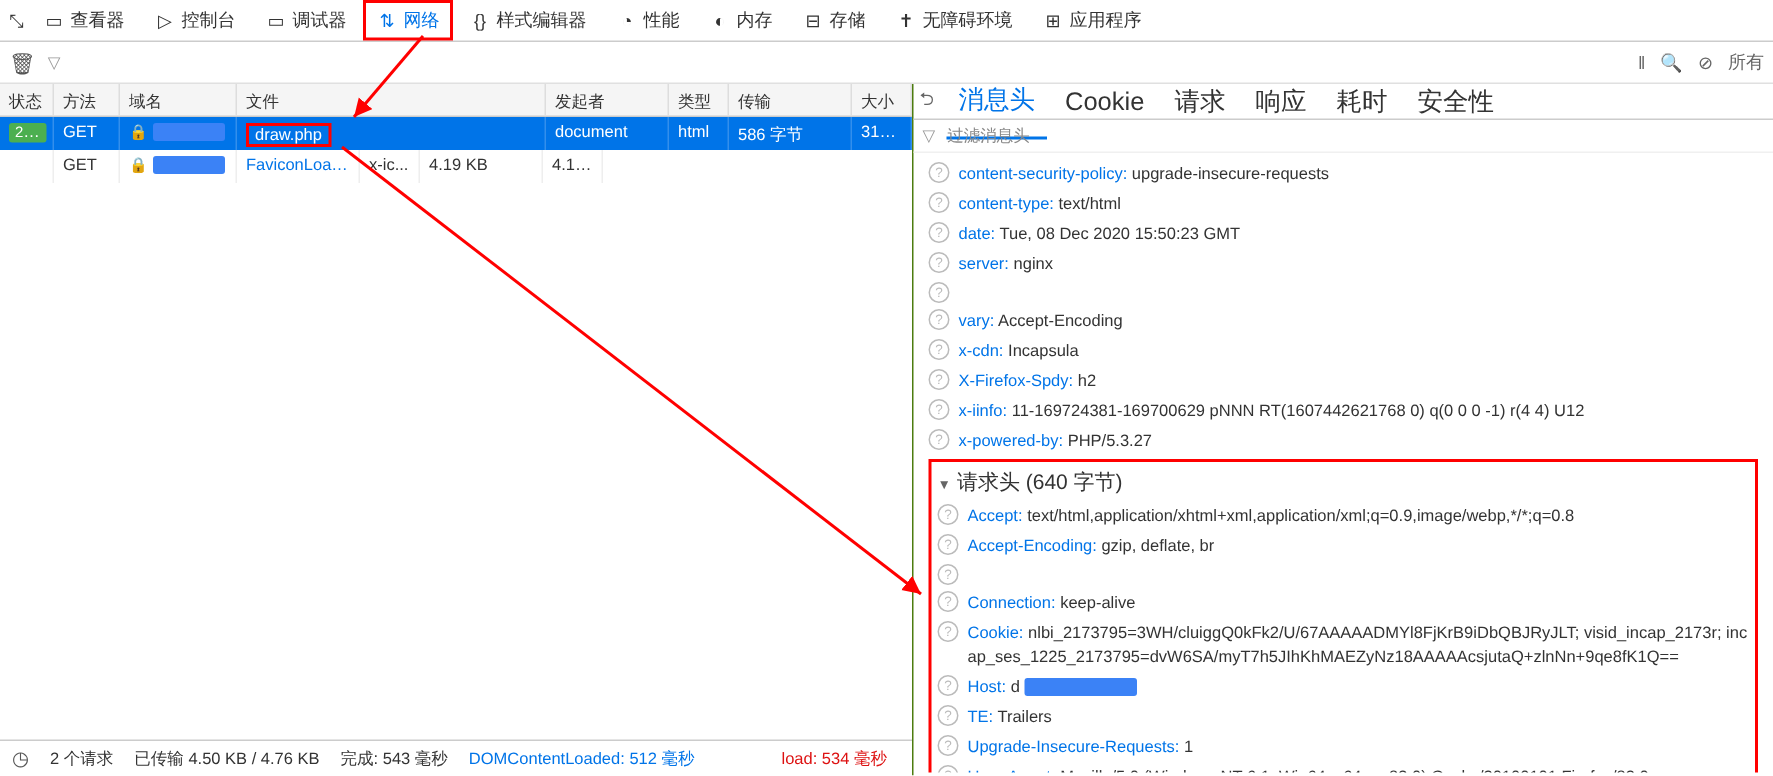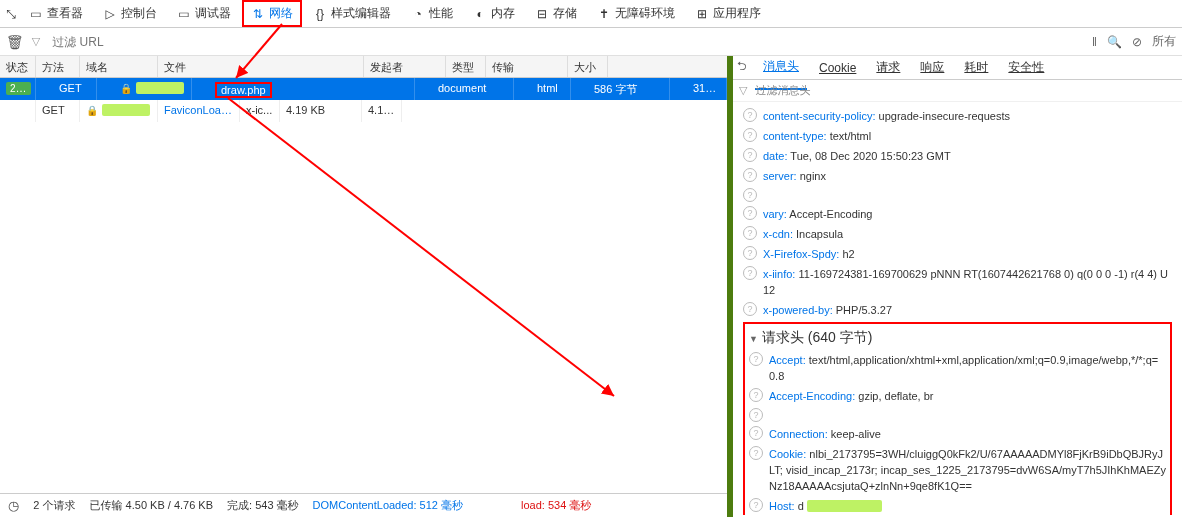--- a/index.html
+++ b/index.html
@@ -7,53 +7,53 @@
 .toolbar { display:flex; align-items:center; height:28px; border-bottom:1px solid #ccc; padding:0 4px; gap:2px; }
 .tool-item { display:flex; align-items:center; padding:3px 7px; cursor:pointer; gap:4px; border:2px solid transparent; }
 .tool-item.hl { border:2px solid #f00; color:#0074e8; }
 .tool-icon { width:14px; height:14px; display:inline-flex; align-items:center; justify-content:center; }
 .filterbar { display:flex; align-items:center; height:28px; border-bottom:1px solid #e0e0e0; padding:0 6px; gap:8px; }
 .trash { color:#555; font-size:14px; }
 .funnel { color:#999; font-size:11px; margin-right:4px; }
 .filter-input { border:none; outline:none; font-size:12px; color:#999; flex:1; }
 .right-icons { margin-left:auto; display:flex; gap:10px; color:#666; align-items:center; }
 .main { display:flex; height:461px; }
-.left-panel { display:flex; flex-direction:column; border-right:6px solid #4d7c0f; }
+.left-panel { display:flex; flex-direction:column; border-right:1px solid #4d7c0f; }
 .table-header { display:flex; background:#f5f5f5; border-bottom:1px solid #ccc; height:22px; font-size:11px; }
 .th { padding:4px 6px; border-right:1px solid #ddd; color:#333; overflow:hidden; white-space:nowrap; }
 .table-body { flex:1; overflow:hidden; }
 .row { display:flex; height:22px; font-size:11px; cursor:pointer; }
-.row.selected { background:#0074e8; color:#fff;gap:17px; }
+.row.selected { background:#0074e8; color:#fff; }
 .td { padding:4px 6px; border-right:1px solid #eee; overflow:hidden; white-space:nowrap; text-overflow:ellipsis; }
 .row.selected .td { border-right:1px solid rgba(255,255,255,0.2); }
 .col-status{width:36px;} .col-method{width:44px;} .col-domain{width:78px;} .col-file{width:206px;}
 .col-init{width:82px;} .col-type{width:40px;} .col-transfer{width:82px;} .col-size{width:40px;}
 .status-200 { background:#4caf50; color:#fff; border-radius:2px; padding:1px 4px; font-size:10px; }
 .lock { font-size:10px; color:#888; }
 .row.selected .lock { color:#ddd; }
 .file-hl { border:2px solid #f00; padding:0px 4px; display:inline-block; }
 .link { color:#0074e8; }
 .statusbar { display:flex; align-items:center; height:24px; border-top:1px solid #ccc; padding:0 8px; gap:14px; font-size:11px; color:#333; }
 .statusbar .clock { font-size:13px; color:#555; }
 .dcl { color:#0074e8; } .load { color:#d11;padding-left:44px; }
 .right-panel { flex:1; display:flex; flex-direction:column; min-width:0; }
 .tabs { display:flex; align-items:center; height:24px; border-bottom:1px solid #ccc; padding:0 4px; gap:4px; }
-.tab-btn { padding:13px 8px; font-size:12px; cursor:pointer;text-decoration:underline; }
+.tab-btn { padding:13px 8px; font-size:17px; cursor:pointer; }
 .tab-btn.active { color:#0074e8; border-bottom:2px solid #0074e8; }
 .hdr-filter { display:flex; align-items:center; height:22px; border-bottom:1px solid #f0f0f0; padding:0 6px; color:#888; gap:4px; font-size:11px; }
 .headers-body { flex:1; overflow:hidden; padding:2px 8px; border:2px solid transparent; position:relative; }
 .hdr-line { display:flex; align-items:flex-start; padding:2px 0; gap:6px; font-size:11px; line-height:16px; }
 .q { width:14px; height:14px; border:1px solid #bbb; border-radius:50%; color:#bbb; font-size:9px; display:inline-flex; align-items:center; justify-content:center; flex-shrink:0; }
 .hname { color:#0074e8; }
 .hval { color:#333; word-break:break-all; }
 .section { font-size:14px; padding:3px 0; cursor:pointer; }
 .tri::before { content:"▼"; font-size:9px; margin-right:4px; color:#666; }
 .req-box { border:2px solid #f00; padding:2px 4px; margin-top:2px; }
 svg.arrow { position:absolute; pointer-events:none; z-index:50; }
-.blur { background:#bef264; color:transparent; border-radius:2px; padding:0 2px; }
+.blur { background:#3b82f6; color:transparent; border-radius:2px; padding:0 2px; }
 .x-back { width:14px; display:inline-block; color:#666; }
 </style>
 </head>
 <body>
 
 <div class="toolbar">
   <span class="tool-icon">⤡</span>
   <div class="tool-item">
       <span class="tool-icon">▭</span>
       <span>查看器</span>
@@ -92,21 +92,20 @@
     </div>
   <div class="tool-item">
       <span class="tool-icon">⊞</span>
       <span>应用程序</span>
     </div>
 </div>
 
 <div class="filterbar">
   <span class="trash">🗑</span>
   <span class="funnel">▽</span>
-  <input class="filter-input" placeholder="过滤 URL" style="">
   <div class="right-icons">
     <span>‖</span>
     <span>🔍</span>
     <span>⊘</span>
     <span>所有</span>
   </div>
 </div>
 
 <div class="main">
   <div class="left-panel">

